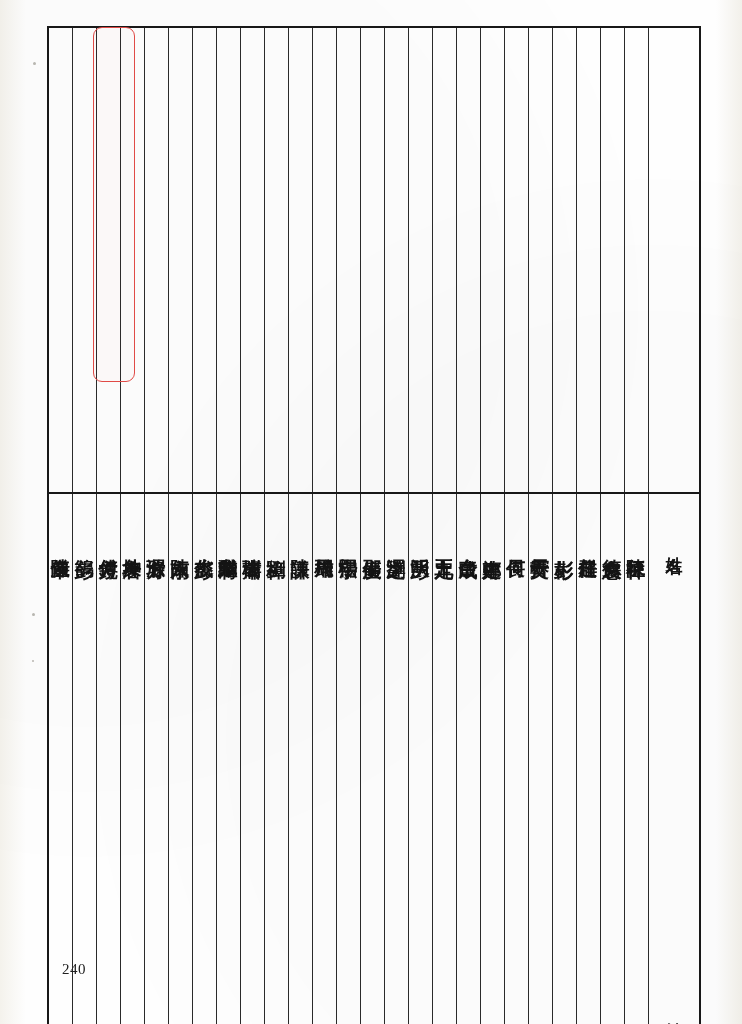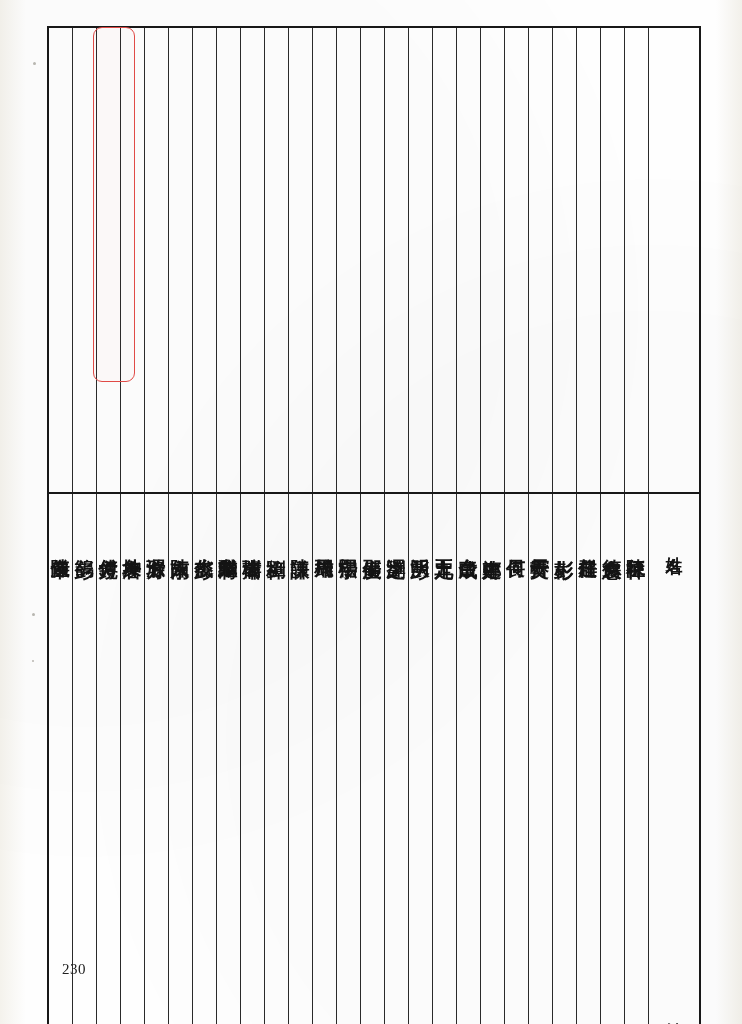--- a/index.html
+++ b/index.html
@@ -371,15 +371,15 @@
                 <span class="v">姓名</span>
               </div>
             </td>
           </tr>
         </tbody>
     </table>
   </div>
 
   <div class="annot-box" id="annotation-highlight"></div>
 
-  <div class="page-number">230</div>
+  <div class="page-number">240</div>
 
 </div>
 
 </body></html>

